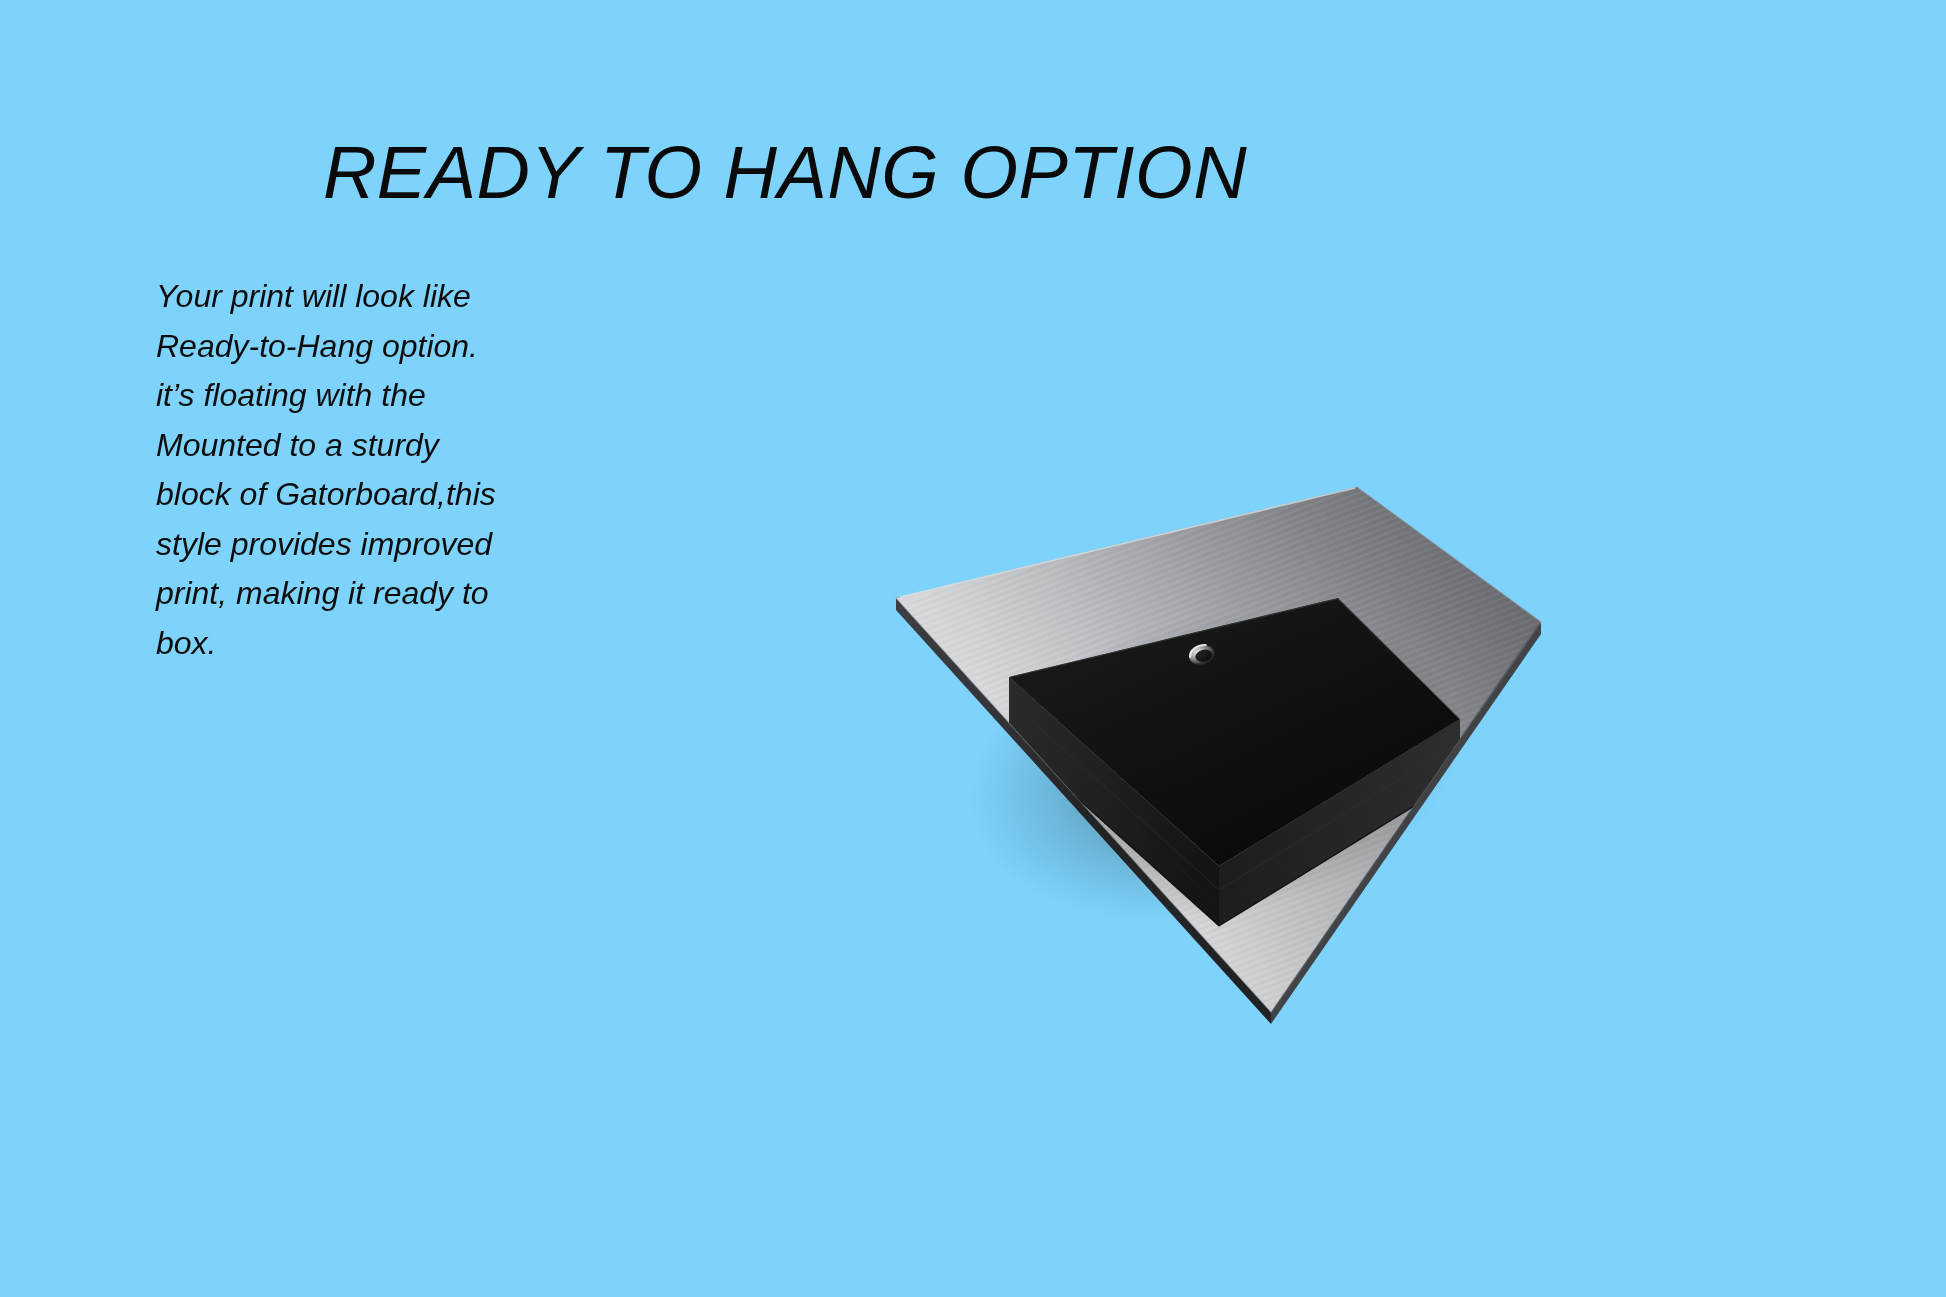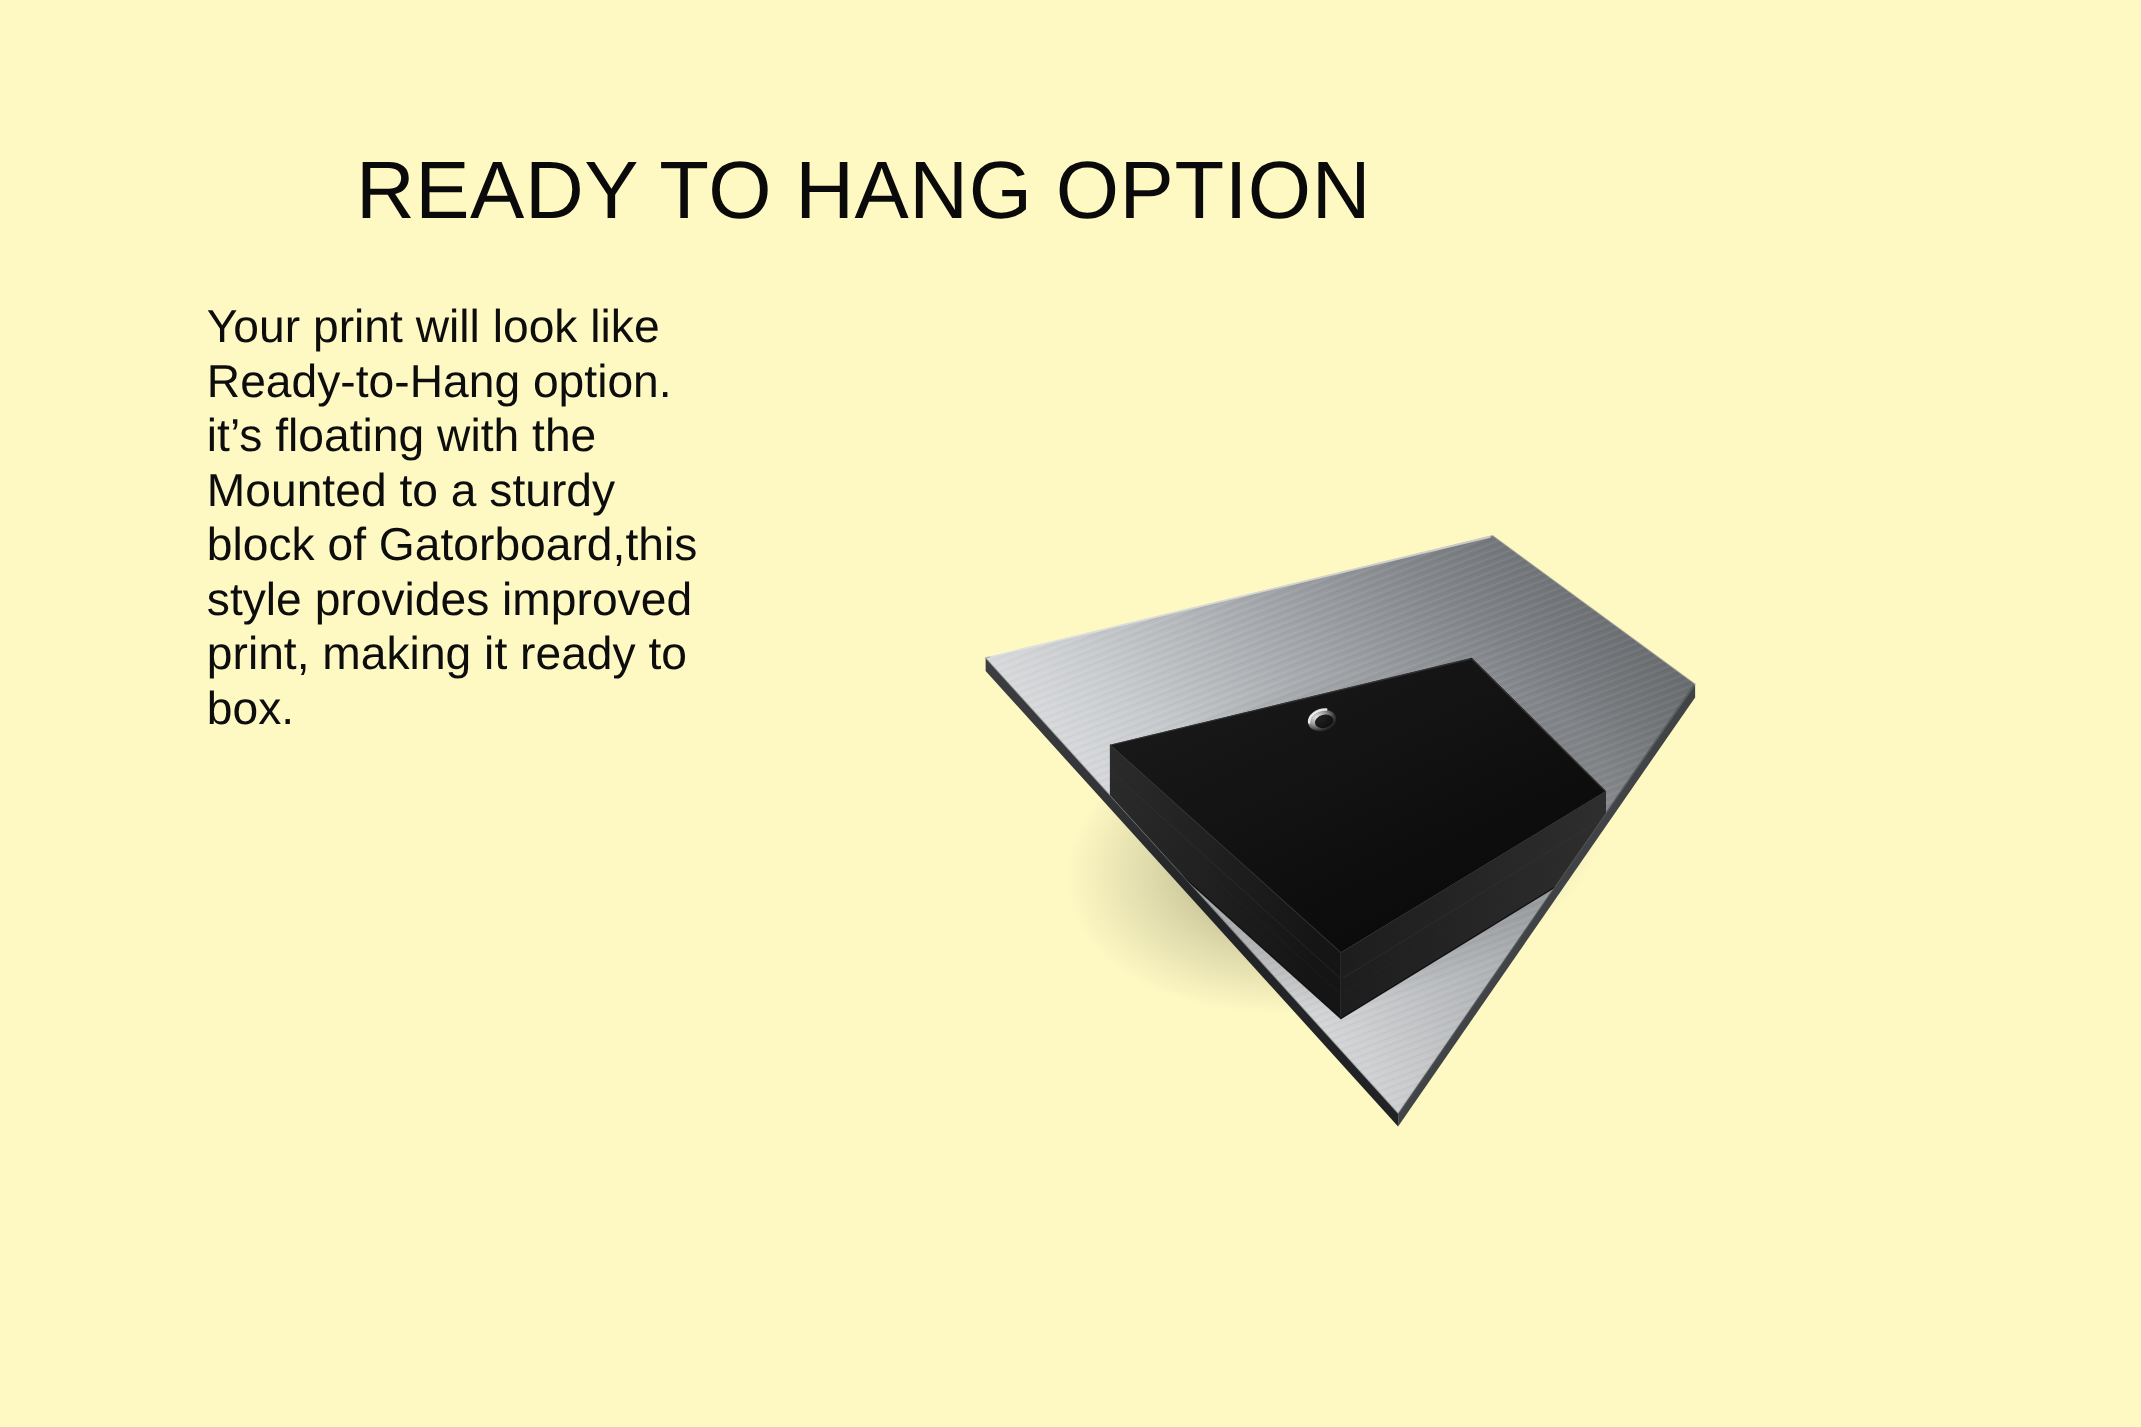--- a/index.html
+++ b/index.html
@@ -13,45 +13,46 @@
     height: 1297px;
     position: relative;
     overflow: hidden;
     font-family: "Liberation Sans", sans-serif;
     color: #000000;
   }
 
   .slide {
     position: absolute;
     inset: 0;
-    background: #fef9c3;
+    background: #7dd3fc;
+    font-style: italic;
   }
 
   
   .slide-title {
     position: absolute;
     left: 0;
     top: 86px;
     width: 1570px;
     text-align: center;
     font-size: 74px;
     font-weight: 400;
     letter-spacing: 0.5px;
     line-height: 1.0;
     color: #0a0a0a;
     white-space: nowrap;
   }
 
   
   .body-copy {
     position: absolute;
-    left: 188px;
+    left: 156px;
     top: 272px;
     width: 470px;
-    font-size: 42px;
+    font-size: 32px;
     line-height: 49.5px;
     font-weight: 400;
     color: #0d0d0d;
   }
   .body-line {
     display: block;
     white-space: nowrap;
   }
 
   

